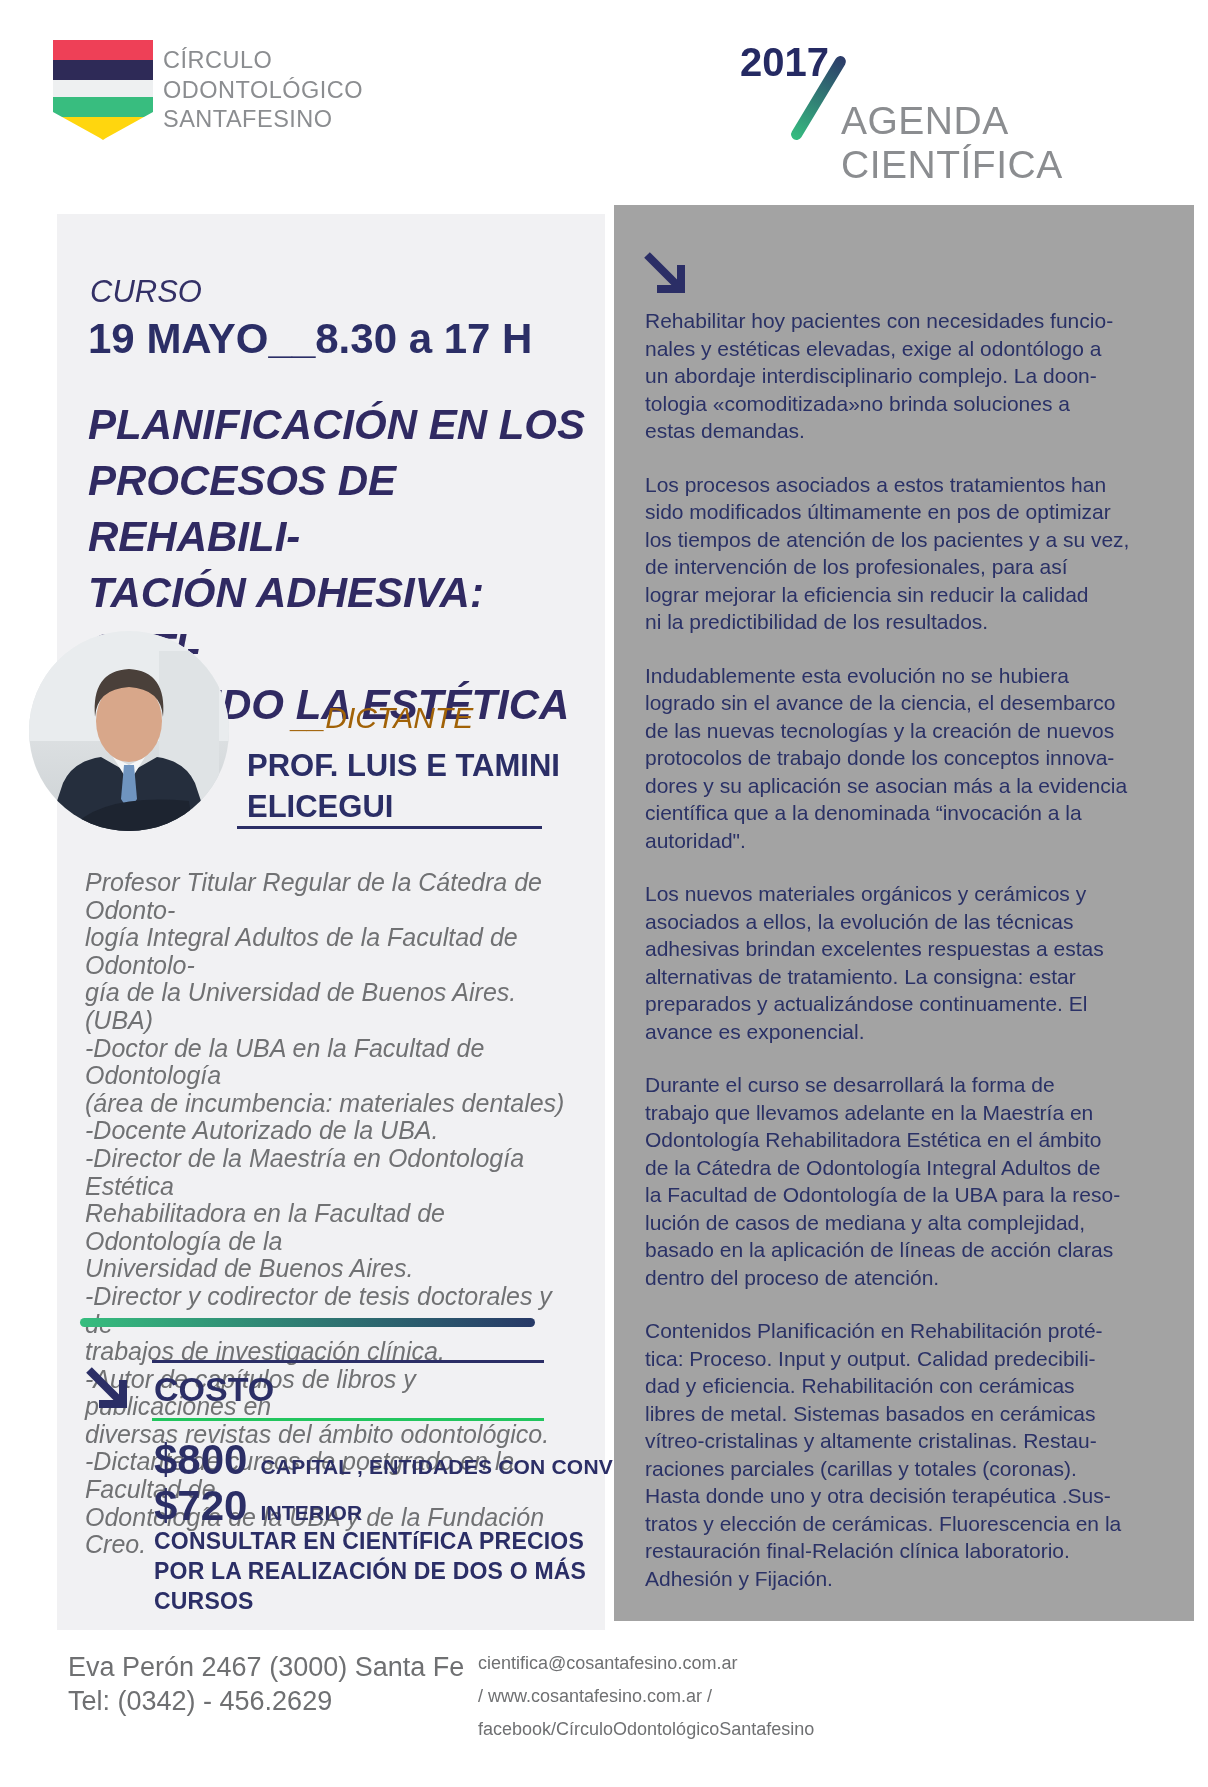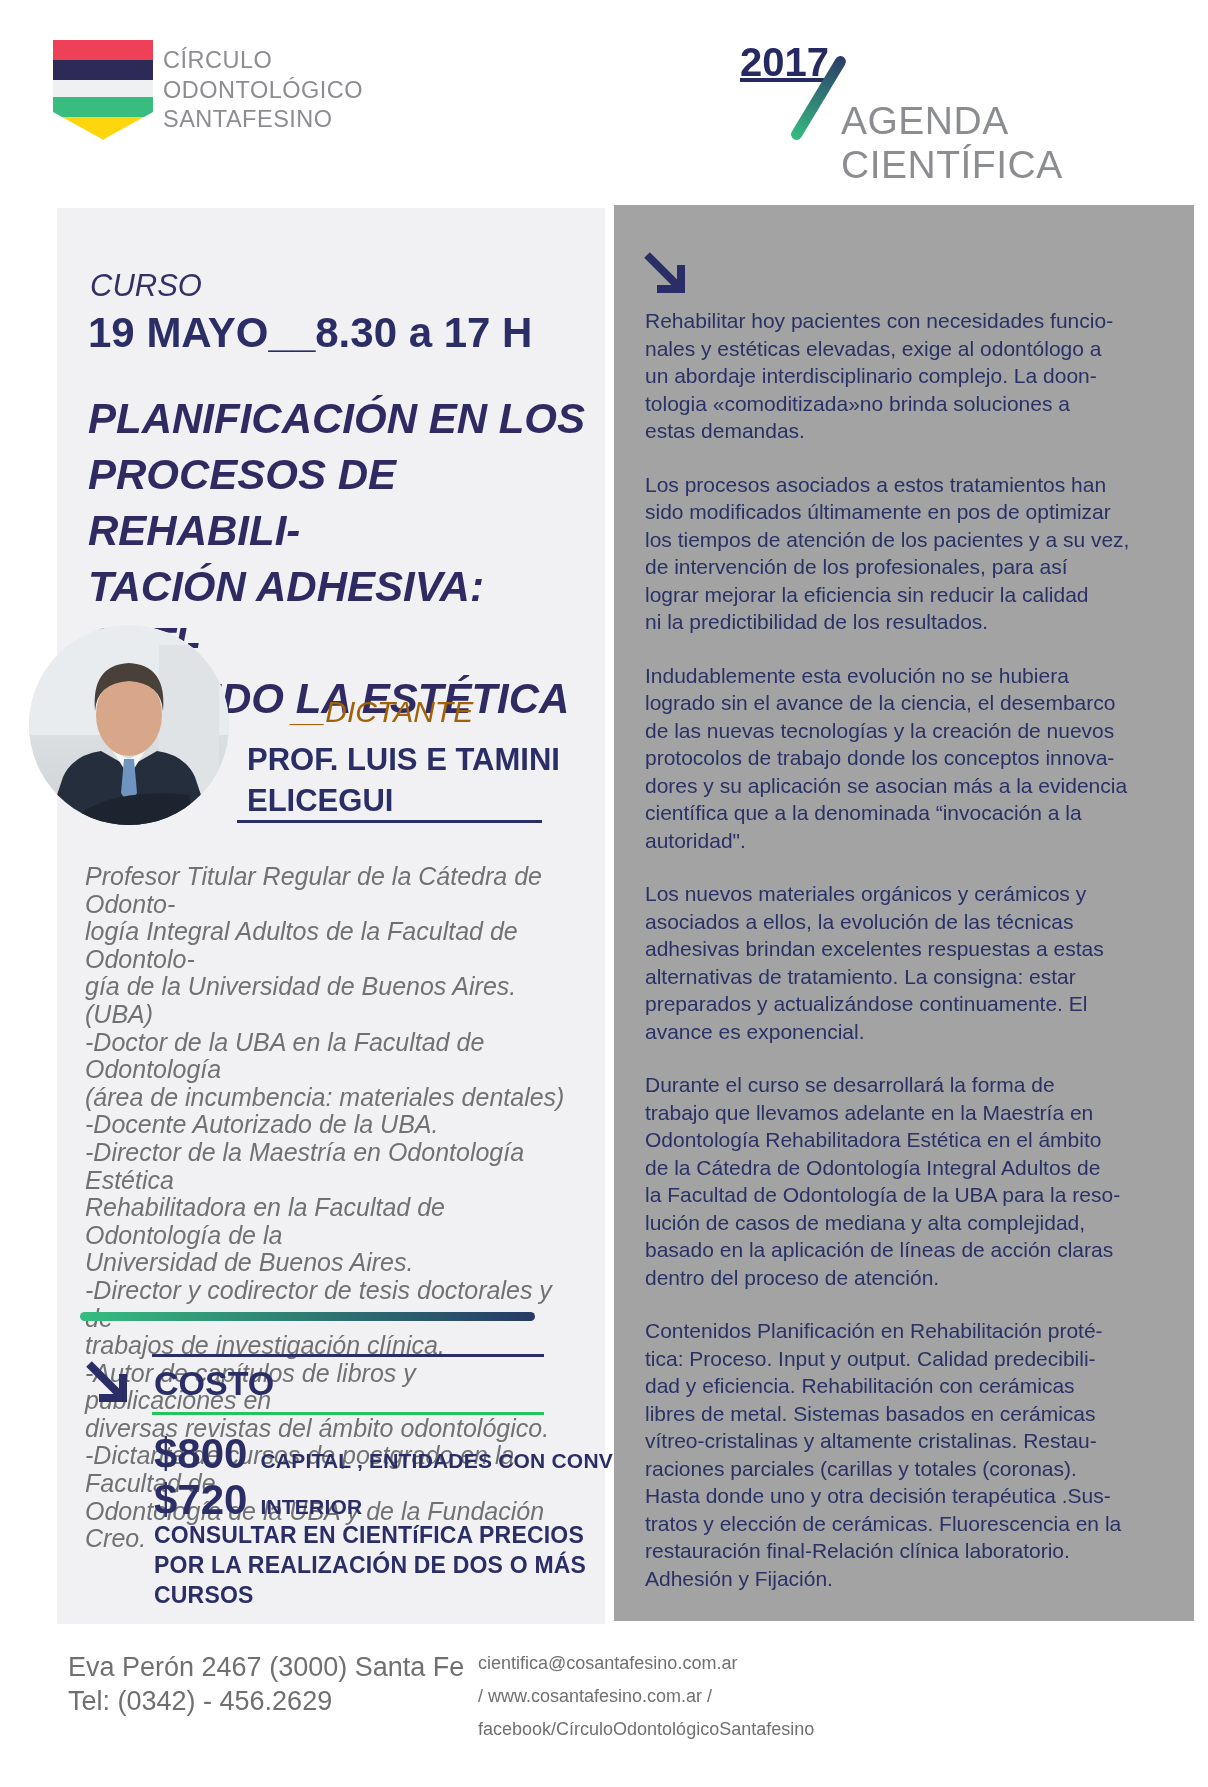--- a/index.html
+++ b/index.html
@@ -18,27 +18,27 @@
     display:flex; flex-direction:column; }
   .stripe-pink   { height:20px; background:#ee4057; }
   .stripe-navy   { height:20px; background:#2e2a57; }
   .stripe-white  { height:17px; background:#eef0f1; }
   .stripe-green  { height:20px; background:#38bd7f; }
   .stripe-yellow { flex:1;      background:#ffd60e; }
 
   .logo-text { left:163px; top:46px; font-size:23.5px; line-height:29.5px;
     color:#8b8d90; letter-spacing:0.5px; white-space:pre-line; }
 
-  .year { left:740px; top:40px; font-size:40px; font-weight:bold; color:#252a63;text-decoration:underline; }
+  .year { left:740px; top:40px; font-size:40px; font-weight:bold; color:#252a63; }
   .slash { left:813px; top:50px; width:11px; height:96px; border-radius:7px;
     background:linear-gradient(to bottom,#2c3a69,#36bd80); transform:rotate(31deg); }
   .agenda { left:841px; top:99px; font-size:39px; color:#8b8d90; letter-spacing:0.5px; }
 
   
-  .left-panel  { left:57px;  top:208px; width:548px; height:1416px; background:#f1f1f3;text-decoration:underline; }
+  .left-panel  { left:57px;  top:214px; width:548px; height:1416px; background:#f1f1f3;text-decoration:underline; }
   .right-panel { left:614px; top:205px; width:580px; height:1416px; background:#a3a3a3; }
 
   
   .kicker { left:33px; top:60px; font-style:italic; font-size:31px; color:#333066; }
   .datetime { left:31px; top:101px; font-size:42px; font-weight:bold; color:#2b2e66; }
   .course-title { left:31px; top:183px; font-size:42px; font-weight:bold; font-style:italic;
     line-height:56px; color:#302a62; white-space:pre-line; }
 
   .photo { left:-28px; top:417px; width:200px; height:200px; border-radius:50%;
     overflow:hidden; background:linear-gradient(#eef0f1,#ccd1d4); }

